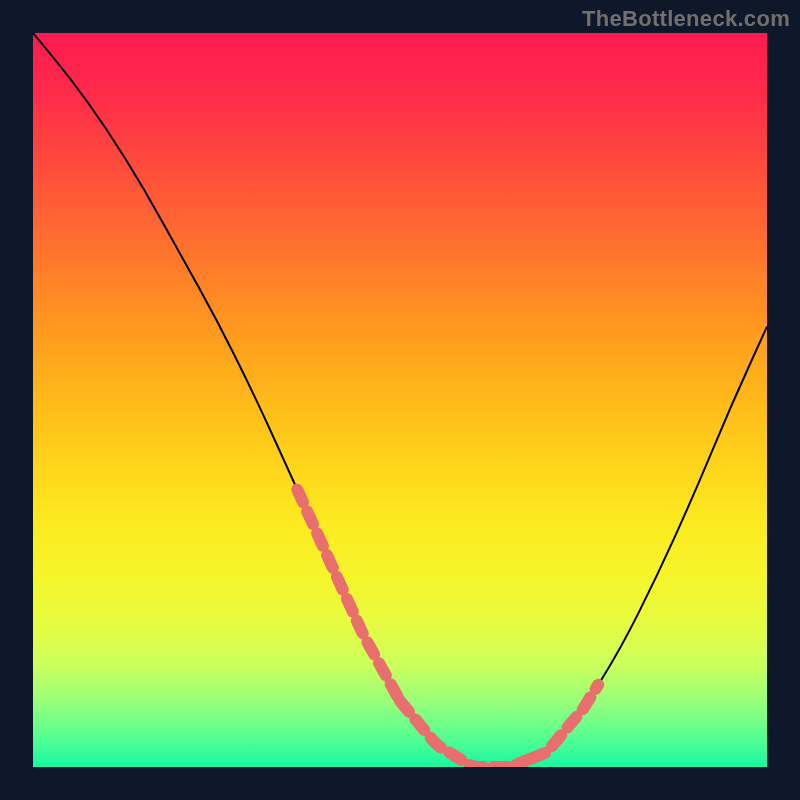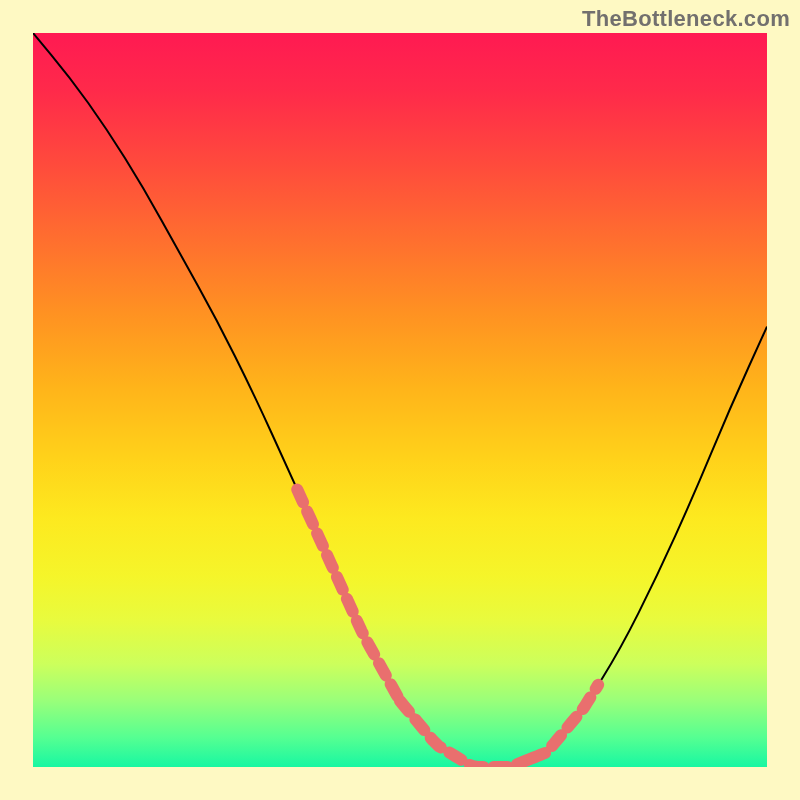--- a/index.html
+++ b/index.html
@@ -1,21 +1,21 @@
 <!DOCTYPE html>
 <html><head>
 <meta charset="utf-8">
 <style>
   * { margin: 0; padding: 0; box-sizing: border-box; }
   html, body { width: 800px; height: 800px; overflow: hidden; background: #000; }
   .frame {
     position: relative;
     width: 800px;
     height: 800px;
-    background: #fef9c3;
+    background: #0f172a;
   }
   .plot-area {
     position: absolute;
     left: 33px;
     top: 33px;
     width: 734px;
     height: 734px;
     background: linear-gradient(to bottom,
       #ff1a52 0%,
       #ff2a4a 8%,

